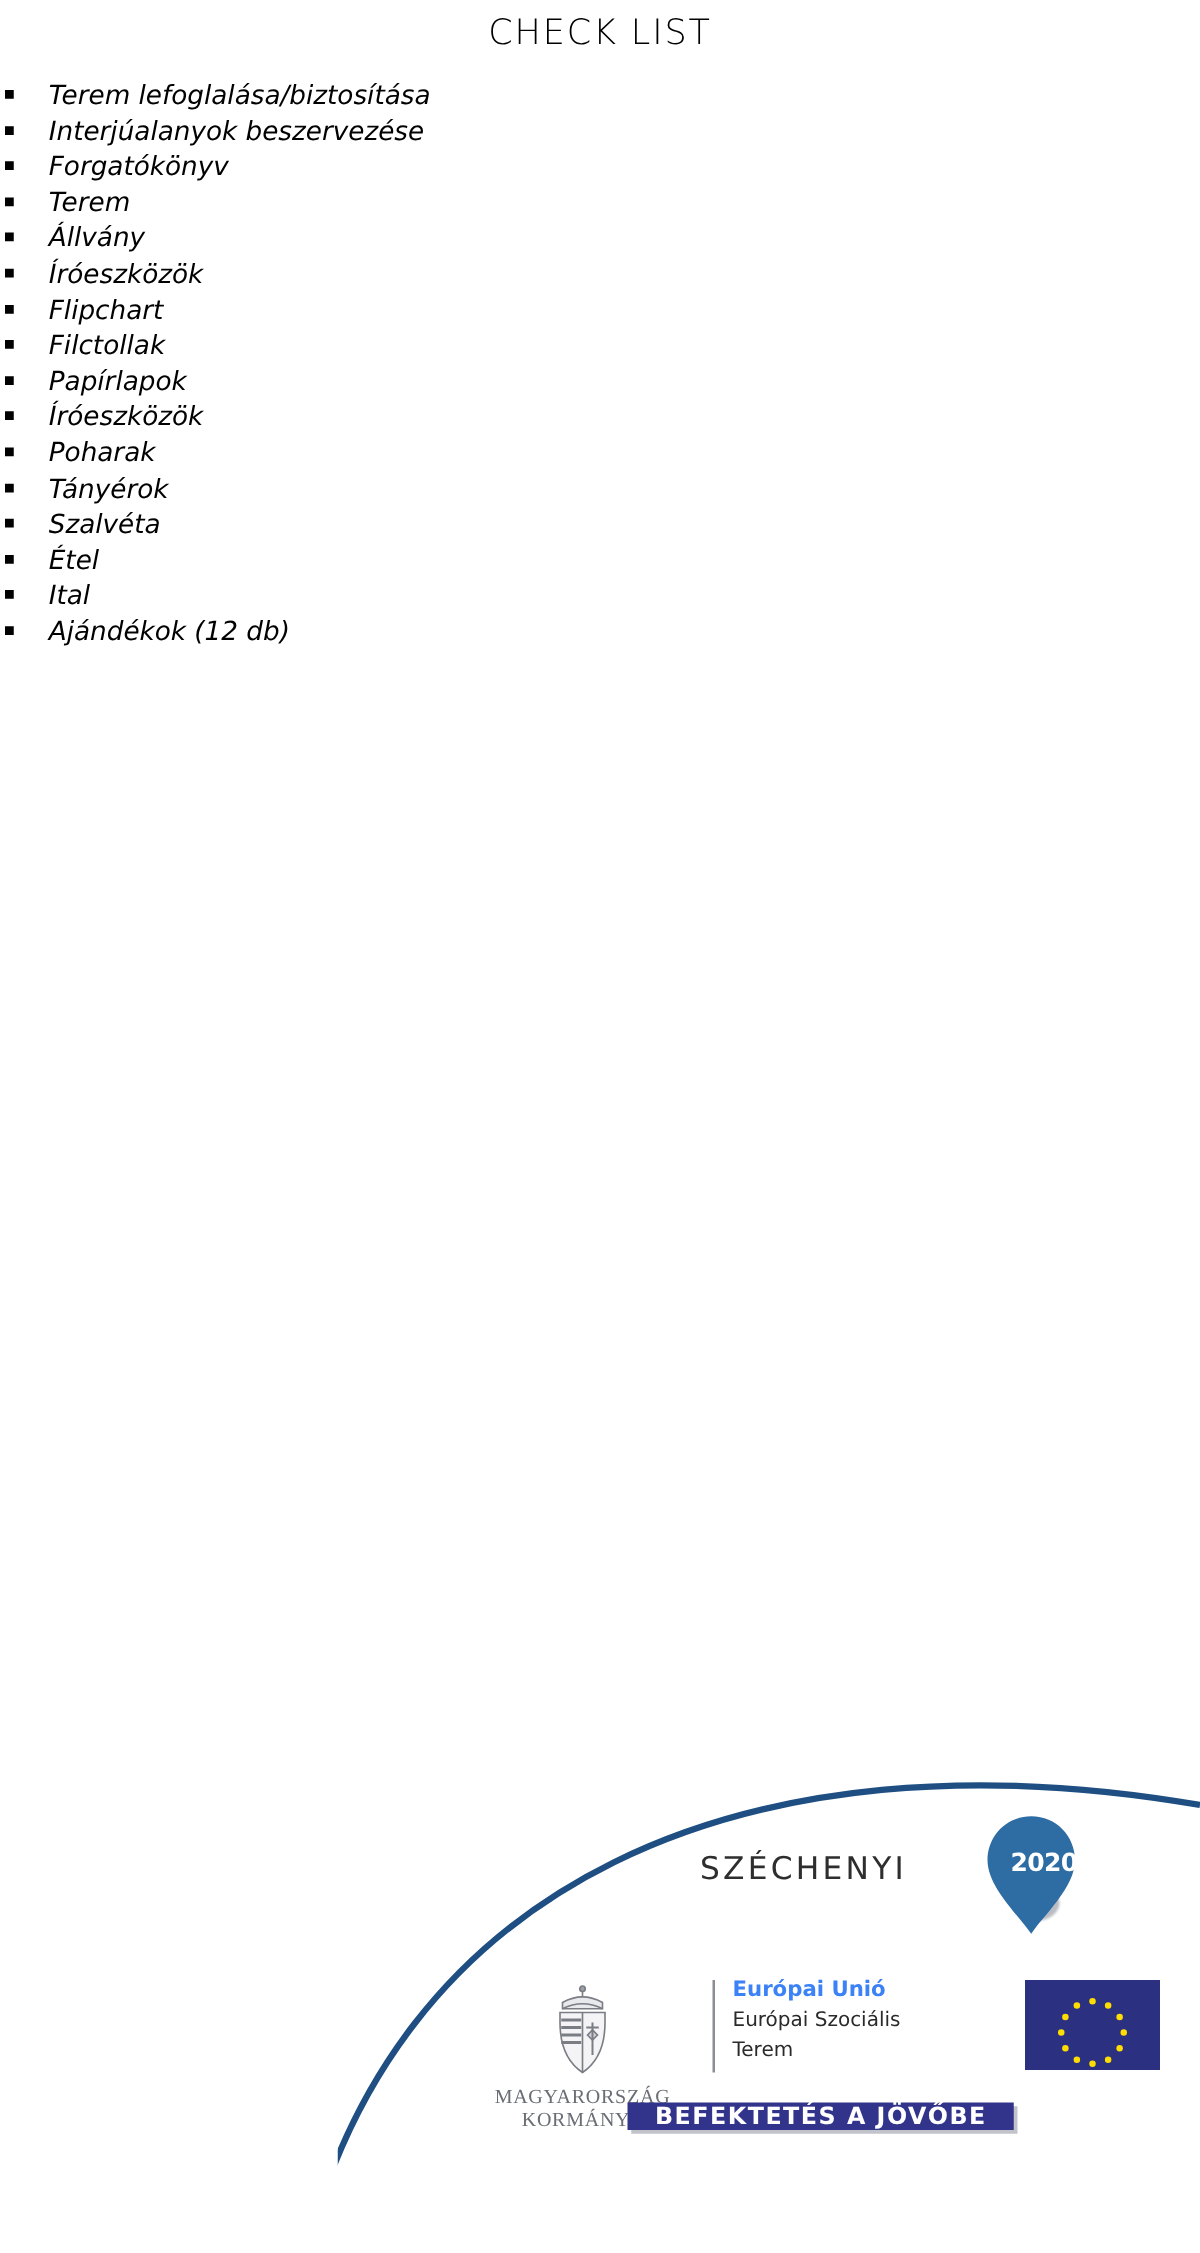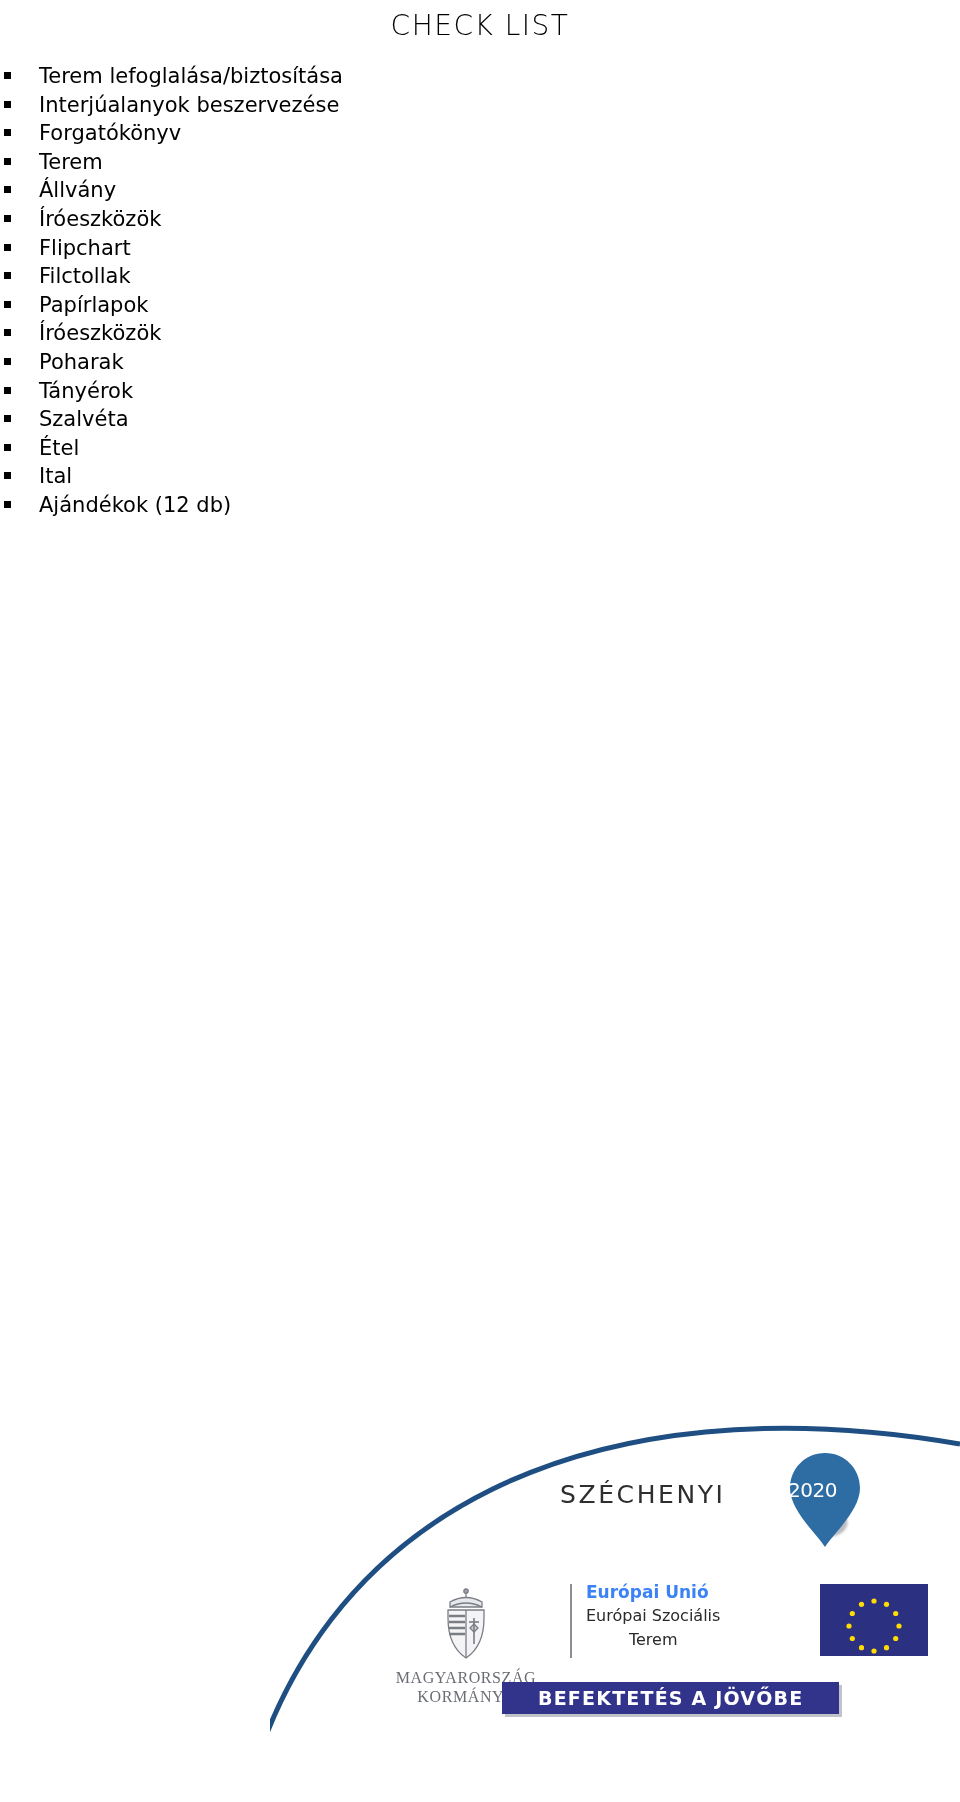--- a/index.html
+++ b/index.html
@@ -34,20 +34,21 @@
 
   
   .check-list {
     position: absolute;
     left: 0;
     top: 62px;
     width: 520px;
     margin: 0;
     padding: 0;
     list-style: none;
+    font-style: italic;
   }
   .check-item {
     display: flex;
     align-items: baseline;
     height: 28.6px;
     color: #010101;
     font-family: "DejaVu Sans", sans-serif;
     font-size: 21px;
     font-weight: 400;
     line-height: 28.6px;
@@ -123,24 +124,24 @@
     left: 0;
     top: 0;
     width: 74px;
     height: 96px;
   }
   .pin-label {
     position: absolute;
     left: 0;
     top: 26px;
     width: 74px;
-    text-align: left;
+    text-align: right;
     font-family: "DejaVu Sans", sans-serif;
     font-size: 20px;
-    font-weight: 400;
+    font-weight: 700;
     letter-spacing: -0.5px;
     color: #ffffff;
     z-index: 3;
   }
 
   
   .hu-gov {
     position: absolute;
     left: 96px;
     top: 236px;
@@ -189,38 +190,37 @@
     line-height: 24px;
     white-space: nowrap;
   }
   .eu-line2, .eu-line3 {
     font-family: "DejaVu Sans", sans-serif;
     font-size: 16px;
     font-weight: 400;
     color: #2a2a2a;
     line-height: 24px;
     white-space: nowrap;
-    text-align: center;
   }
   .eu-flag {
     position: absolute;
     left: 250px;
     top: 4px;
     width: 108px;
     height: 72px;
     background: #2b3180;
   }
 
   
   .invest-banner {
     position: absolute;
     left: 232px;
     top: 330px;
-    height: 32px;
-    padding: 0 36px;
+    height: 22px;
+    padding: 0 22px;
     background: #32348c;
     box-shadow: 3px 3px 0 rgba(120,120,140,0.45);
     display: flex;
     align-items: center;
   }
   .invest-banner-text {
     font-family: "DejaVu Sans", sans-serif;
     font-size: 19px;
     font-weight: 700;
     letter-spacing: 1.2px;

